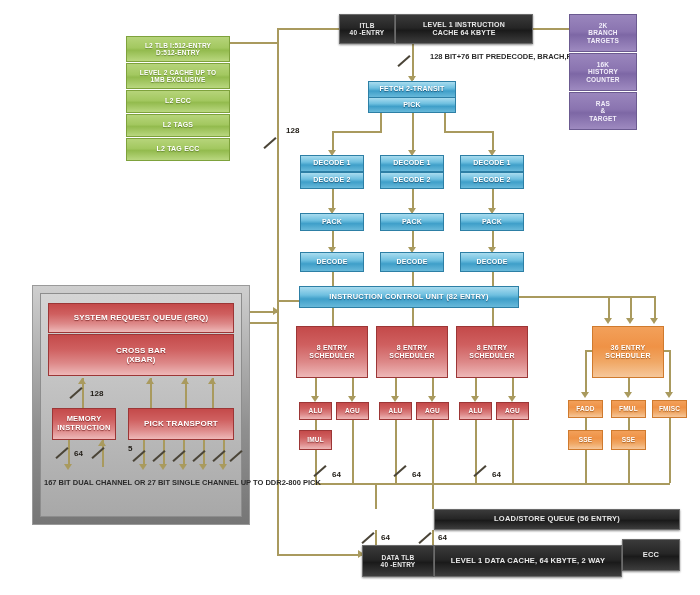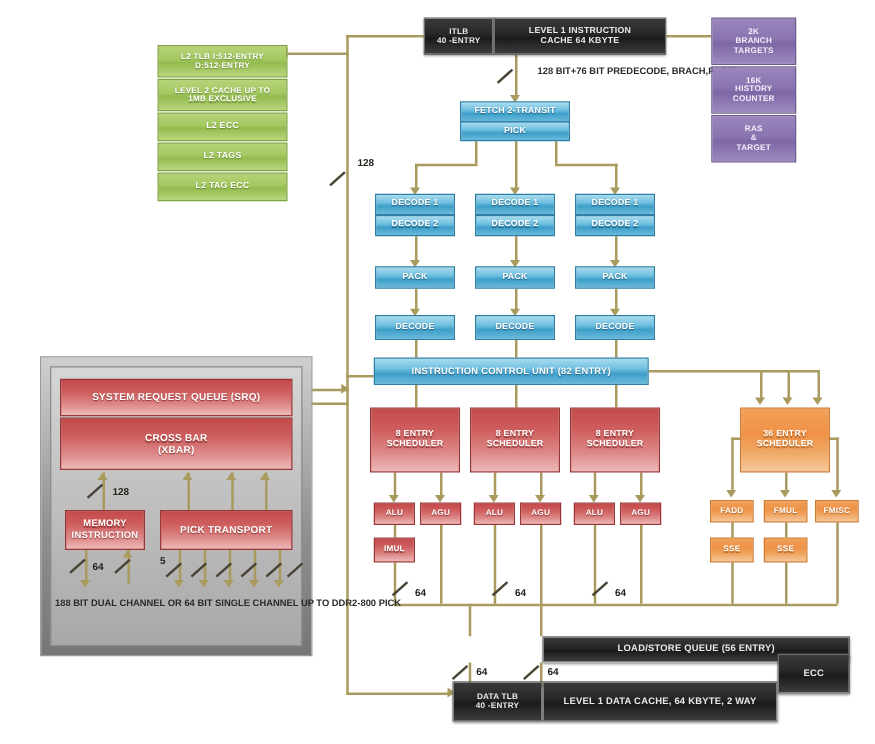--- a/index.html
+++ b/index.html
@@ -241,22 +241,22 @@
   <div class="tick" style="left:171px;top:455px;"></div>
   <div class="wire wv" style="left:203px;top:440px;height:27px;"></div>
   <div class="arw arw-d" style="left:199px;top:464px;"></div>
   <div class="tick" style="left:191px;top:455px;"></div>
   <div class="wire wv" style="left:223px;top:440px;height:27px;"></div>
   <div class="arw arw-d" style="left:219px;top:464px;"></div>
   <div class="tick" style="left:211px;top:455px;"></div>
   <div class="tick" style="left:228px;top:455px;"></div>
 
   <div class="note" style="left:44px;top:478px;width:196px;">
-    <span>188 BIT DUAL CHANNEL OR</span>
-    <span>64 BIT SINGLE CHANNEL  UP TO DDR2-800</span>
+    <span>167 BIT DUAL CHANNEL OR</span>
+    <span>27 BIT SINGLE CHANNEL  UP TO DDR2-800</span>
     <span>PICK</span>
   </div>
 
   <div class="blk green" style="left:126px;top:36px;width:104px;height:26px;font-size:6.5px;flex-direction:column;">
     <span>L2 TLB I:512-ENTRY</span>
     <span>D:512-ENTRY</span>
   </div>
   <div class="blk green" style="left:126px;top:63px;width:104px;height:26px;font-size:6.5px;flex-direction:column;">
     <span>LEVEL 2 CACHE UP TO</span>
     <span>1MB EXCLUSIVE</span>
@@ -412,17 +412,17 @@
     <span>LOAD/STORE QUEUE (56 ENTRY)</span>
   </div>
 
   <div class="blk dark" style="left:362px;top:545px;width:72px;height:32px;font-size:6.5px;flex-direction:column;">
     <span>DATA TLB</span>
     <span>40 -ENTRY</span>
   </div>
   <div class="blk dark" style="left:434px;top:545px;width:188px;height:32px;font-size:7.5px;">
     <span>LEVEL 1 DATA CACHE, 64 KBYTE, 2 WAY</span>
   </div>
-  <div class="blk dark" style="left:622px;top:523px;width:58px;height:32px;font-size:7.5px;">
+  <div class="blk dark" style="left:622px;top:539px;width:58px;height:32px;font-size:7.5px;">
     <span>ECC</span>
   </div>
 
 </div>
 
 </body></html>

